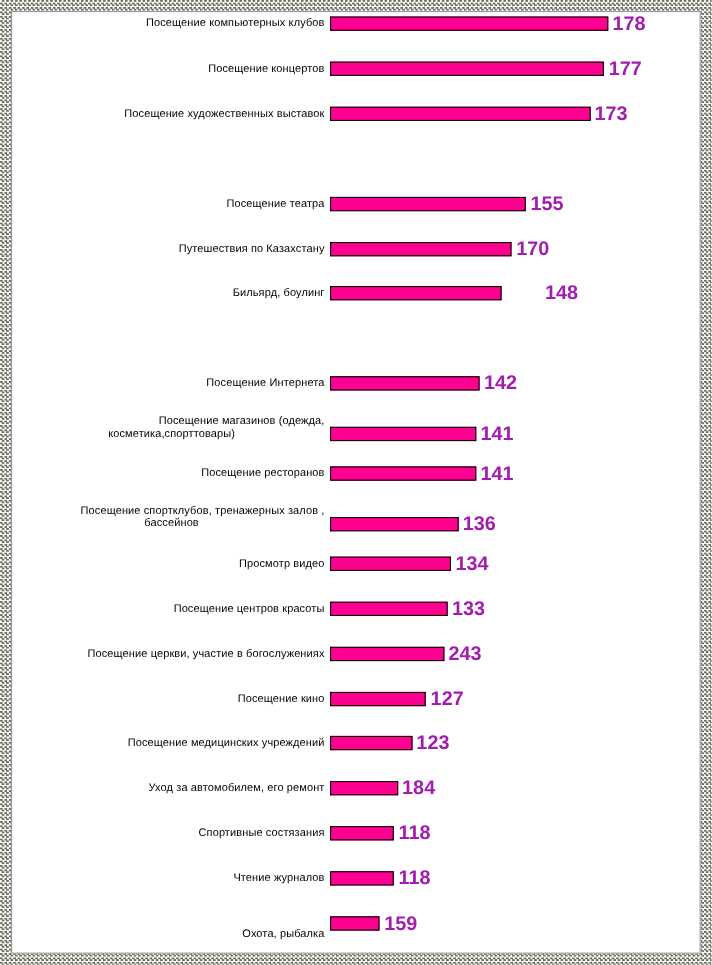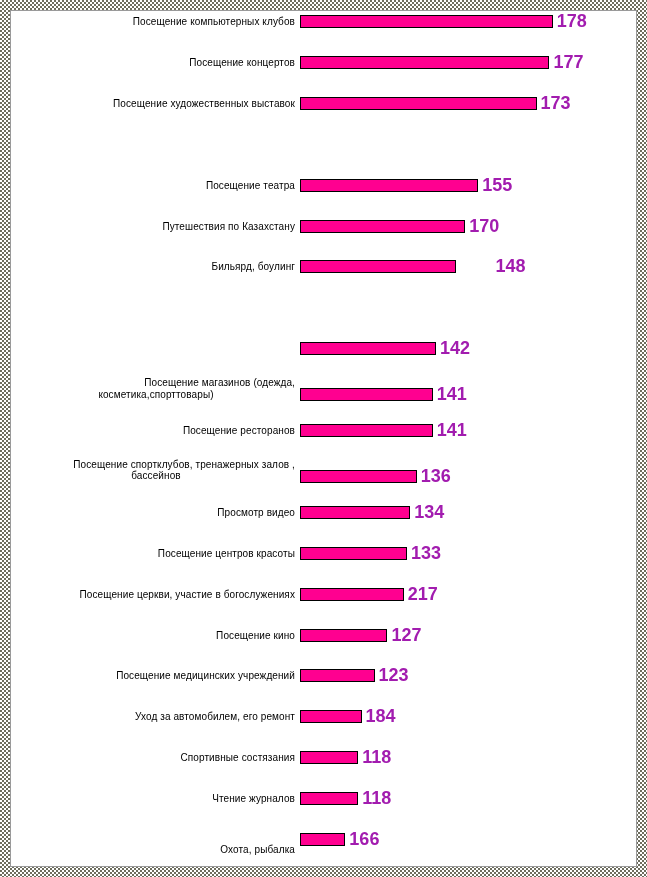--- a/index.html
+++ b/index.html
@@ -87,20 +87,21 @@
         <div class="lbl" style="top: 105.25px;">Путешествия по Казахстану</div>
         <div class="bar" style="left: 289px; top: 104.25px; width: 165.24px;"></div>
         <div class="val" style="left: 458.24px; top: 104.25px;">170</div>
       </div>
       <div class="row" style="top: 124.7px; height: 13px;">
         <div class="lbl" style="top: 125.7px;">Бильярд, боулинг</div>
         <div class="bar" style="left: 289px; top: 124.7px; width: 155.52px;"></div>
         <div class="val" style="left: 448.52px; top: 124.7px; margin-left: 36px;">148</div>
       </div>
       <div class="row" style="top: 165.6px; height: 13px;">
+        <div class="lbl" style="top: 166.6px;">Посещение Интернета</div>
         <div class="bar" style="left: 289px; top: 165.6px; width: 136.08px;"></div>
         <div class="val" style="left: 429.08px; top: 165.6px;">142</div>
       </div>
       <div class="row" style="top: 186.05px; height: 24px;">
         <div class="lbl" style="top: 180.05px;">Посещение магазинов (одежда,<span class="l2">косметика,спорттовары)</span></div>
         <div class="bar" style="left: 289px; top: 191.05px; width: 132.84px;"></div>
         <div class="val" style="left: 425.84px; top: 191.05px;">141</div>
       </div>
       <div class="row" style="top: 206.5px; height: 13px;">
         <div class="lbl" style="top: 207.5px;">Посещение ресторанов</div>
@@ -118,21 +119,21 @@
         <div class="val" style="left: 403.16px; top: 247.4px;">134</div>
       </div>
       <div class="row" style="top: 267.85px; height: 13px;">
         <div class="lbl" style="top: 268.85px;">Посещение центров красоты</div>
         <div class="bar" style="left: 289px; top: 267.85px; width: 106.92px;"></div>
         <div class="val" style="left: 399.92px; top: 267.85px;">133</div>
       </div>
       <div class="row" style="top: 288.3px; height: 13px;">
         <div class="lbl" style="top: 289.3px;">Посещение церкви, участие в богослужениях</div>
         <div class="bar" style="left: 289px; top: 288.3px; width: 103.68px;"></div>
-        <div class="val" style="left: 396.68px; top: 288.3px;">217</div>
+        <div class="val" style="left: 396.68px; top: 288.3px;">243</div>
       </div>
       <div class="row" style="top: 308.75px; height: 13px;">
         <div class="lbl" style="top: 309.75px;">Посещение кино</div>
         <div class="bar" style="left: 289px; top: 308.75px; width: 87.48px;"></div>
         <div class="val" style="left: 380.48px; top: 308.75px;">127</div>
       </div>
       <div class="row" style="top: 329.2px; height: 13px;">
         <div class="lbl" style="top: 330.2px;">Посещение медицинских учреждений</div>
         <div class="bar" style="left: 289px; top: 329.2px; width: 74.52px;"></div>
         <div class="val" style="left: 367.52px; top: 329.2px;">123</div>
@@ -148,21 +149,21 @@
         <div class="val" style="left: 351.32px; top: 370.1px;">118</div>
       </div>
       <div class="row" style="top: 390.55px; height: 13px;">
         <div class="lbl" style="top: 391.55px;">Чтение журналов</div>
         <div class="bar" style="left: 289px; top: 390.55px; width: 58.32px;"></div>
         <div class="val" style="left: 351.32px; top: 390.55px;">118</div>
       </div>
       <div class="row" style="top: 411px; height: 13px;">
         <div class="lbl" style="top: 422px;">Охота, рыбалка</div>
         <div class="bar" style="left: 289px; top: 411px; width: 45.36px;"></div>
-        <div class="val" style="left: 338.36px; top: 411px;">166</div>
+        <div class="val" style="left: 338.36px; top: 411px;">159</div>
       </div>
       <div class="row" style="top: 431.45px; height: 13px;"></div>
       <div class="row" style="top: 451.9px; height: 13px;"></div>
       <div class="row" style="top: 472.35px; height: 13px;"></div>
       <div class="row" style="top: 492.8px; height: 13px;"></div>
       <div class="row" style="top: 513.25px; height: 13px;"></div>
       <div class="row" style="top: 533.7px; height: 13px;"></div>
       <div class="row" style="top: 554.15px; height: 13px;"></div>
       <div class="row" style="top: 574.6px; height: 13px;"></div>
       <div class="row" style="top: 595.05px; height: 13px;"></div>

